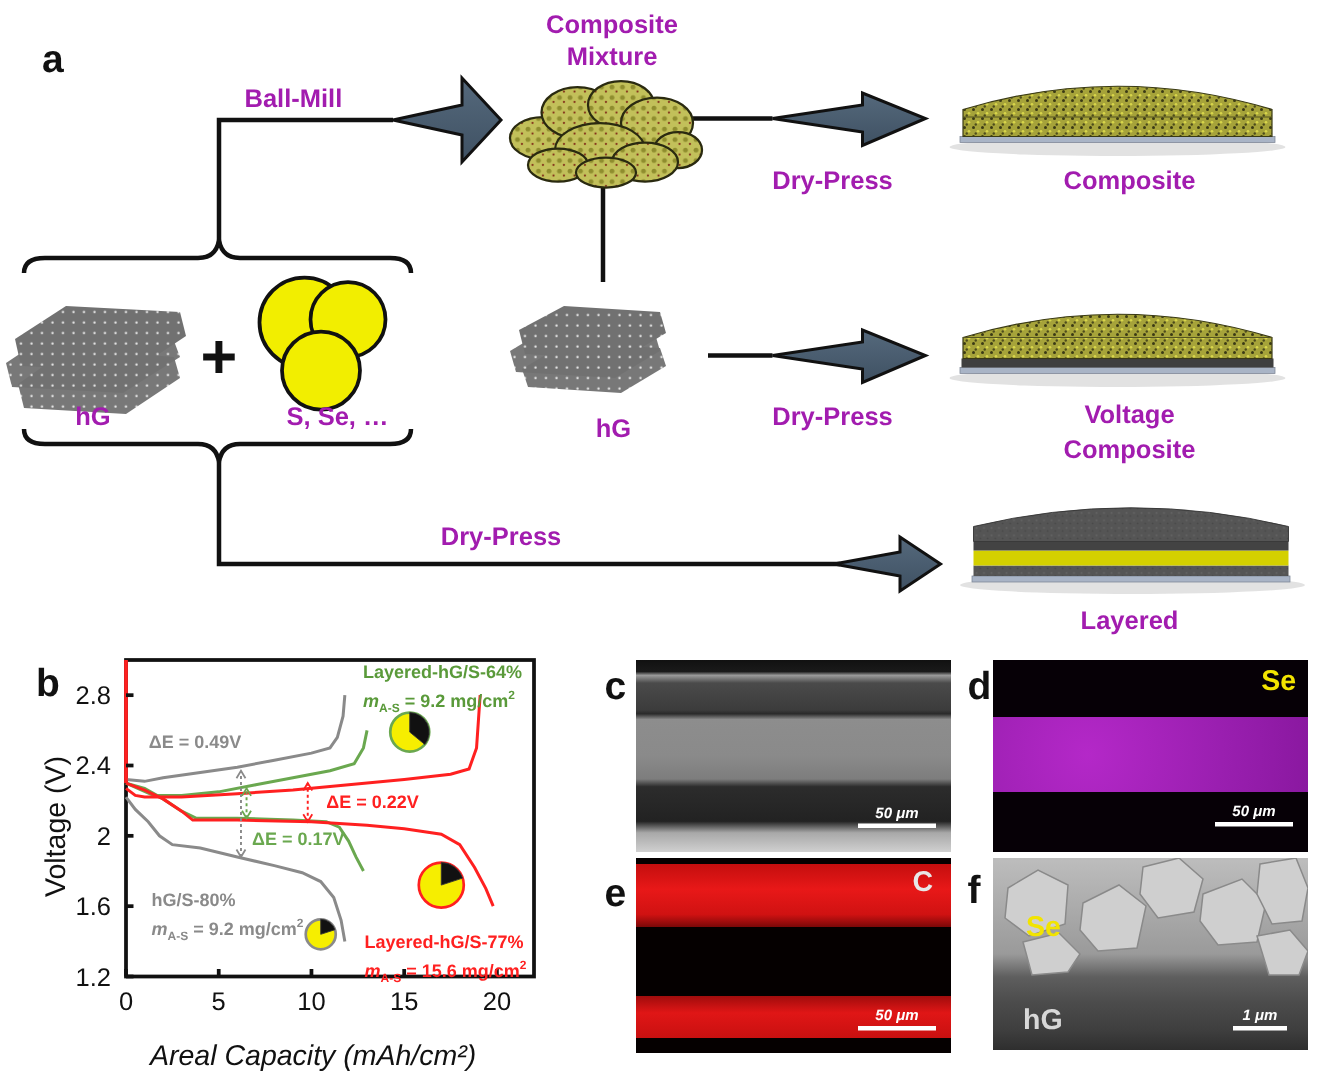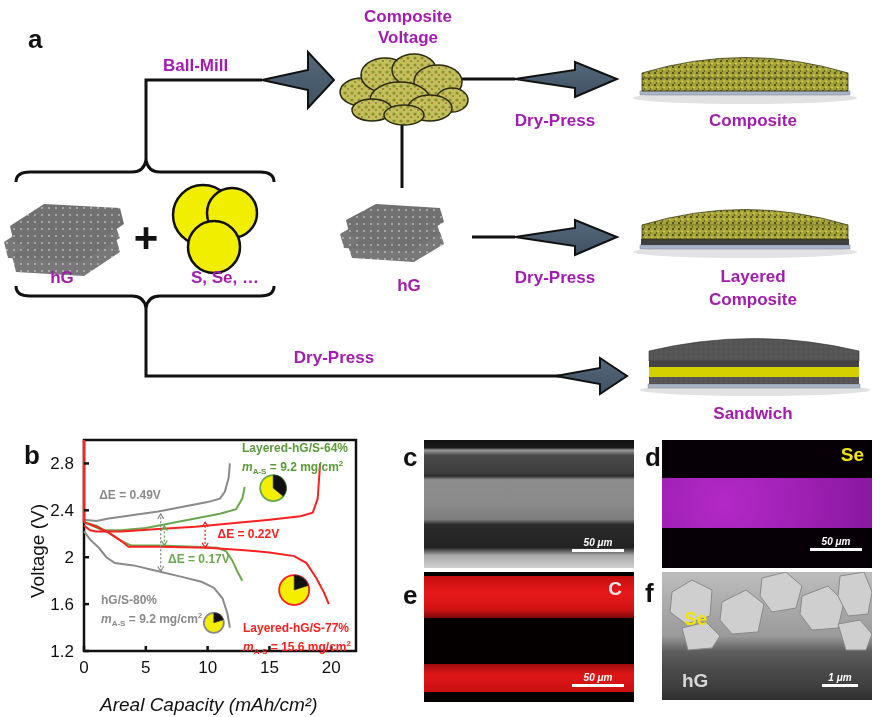--- a/index.html
+++ b/index.html
@@ -118,31 +118,31 @@
     <rect x="648" y="384" width="212" height="4" fill="#a9b4c6" stroke="#7c8494" stroke-width="0.5"></rect>
     <rect x="649" y="377" width="210" height="7" fill="url(#darkgr)"></rect>
     <rect x="649" y="367" width="210" height="10" fill="#d4d000"></rect>
     <rect x="649" y="361" width="210" height="6" fill="#434343"></rect>
     <path d="M649 361 L649 351 Q754 326 859 351 L859 361 Z" fill="url(#darkgr)" stroke="#333" stroke-width="0.6"></path>
   </g>
 </svg>
 
 <div class="lbl" style="left:163px; top:56px;">Ball-Mill</div>
 <div class="lbl center" style="left:408px; top:7px;">Composite</div>
-<div class="lbl center" style="left:408px; top:28px;">Voltage</div>
+<div class="lbl center" style="left:408px; top:28px;">Mixture</div>
 <div class="lbl center" style="left:62px; top:268px;">hG</div>
 <div class="lbl center" style="left:210px; top:268px;margin-left:15px;">S, Se, …</div>
 <div class="lbl center" style="left:409px; top:276px;">hG</div>
 <div class="lbl center" style="left:555px; top:111px;">Dry-Press</div>
 <div class="lbl center" style="left:555px; top:268px;">Dry-Press</div>
 <div class="lbl center" style="left:334px; top:348px;">Dry-Press</div>
 <div class="lbl center" style="left:753px; top:111px;">Composite</div>
-<div class="lbl center" style="left:753px; top:267px;">Layered</div>
+<div class="lbl center" style="left:753px; top:267px;">Voltage</div>
 <div class="lbl center" style="left:753px; top:290px;">Composite</div>
-<div class="lbl center" style="left:753px; top:404px;">Sandwich</div>
+<div class="lbl center" style="left:753px; top:404px;">Layered</div>
 
 <div class="panel-letter" style="left:24px; top:440px;">b</div>
 
 <svg id="chart" width="400" height="280" style="left:0; top:437px;">
   <g id="chart-frame">
       <rect x="84" y="3" width="272" height="211" fill="#fff" stroke="#111" stroke-width="2.5"></rect>
     </g>
   <g id="chart-series">
       <path d="M84.0 94.4 L90.2 102.6 L98.8 110.8 L106.3 120.2 L114.9 126.1 L133.5 128.4 L158.2 134.3 L182.9 140.1 L201.5 144.8 L213.8 150.7 L222.5 161.3 L227.4 176.5 L229.9 190.6" fill="none" stroke="#8a8a8a" stroke-width="2"></path>
       <path d="M84.0 82.7 L96.4 83.9 L108.7 81.5 L133.5 78.0 L158.2 74.5 L182.9 69.8 L207.6 65.1 L220.0 61.6 L224.9 54.6 L228.7 40.5 L229.9 26.4" fill="none" stroke="#8a8a8a" stroke-width="2"></path>

